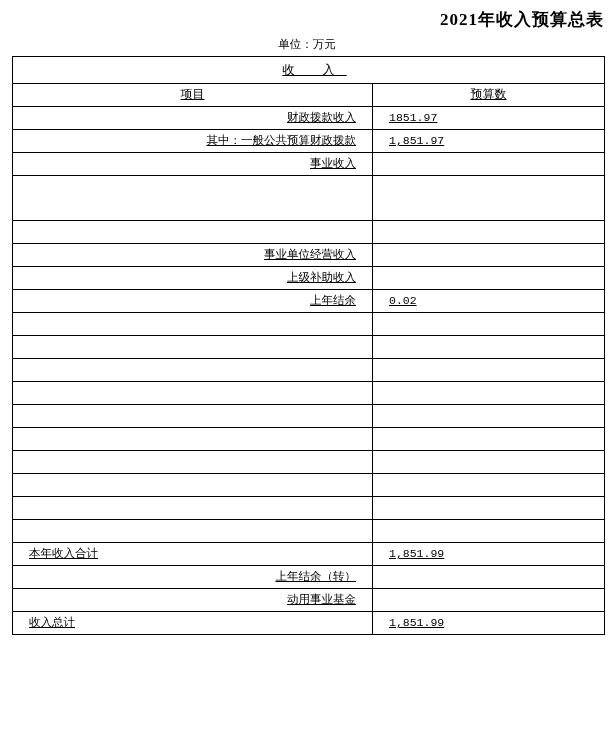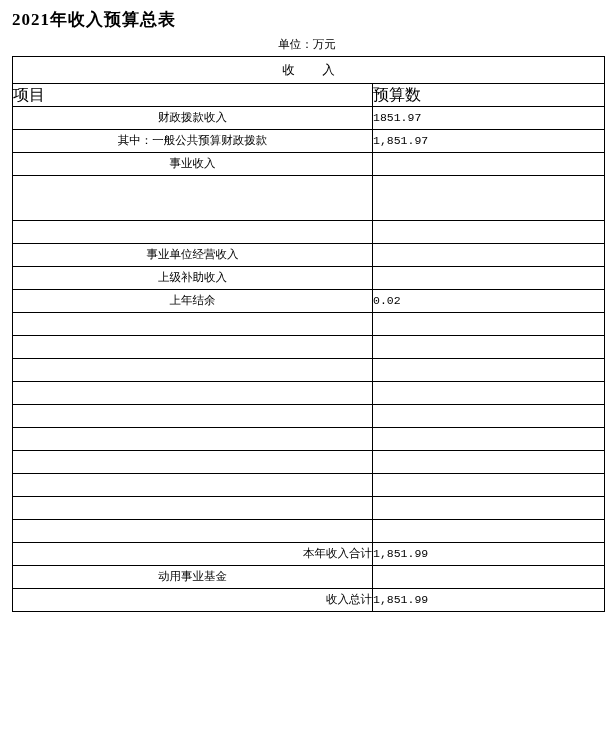--- a/index.html
+++ b/index.html
@@ -16,21 +16,21 @@
     overflow: hidden;
   }
   .page {
     width: 616px;
     height: 749px;
     box-sizing: border-box;
     padding: 0 12px;
     position: relative;
   }
   .doc-title {
-    text-align: left;
+    text-align: right;
     font-family: "Liberation Serif", serif;
     font-size: 17px;
     font-weight: bold;
     letter-spacing: 1px;
     padding-top: 8px;
     padding-bottom: 6px;
   }
   .unit-line {
     text-align: center;
     font-size: 11.5px;
@@ -39,51 +39,52 @@
   }
   table.budget {
     border-collapse: collapse;
     width: 592px;
     table-layout: fixed;
     font-size: 11.5px;
   }
   table.budget td {
     border: 1px solid #000000;
     height: 22px;
-    padding: 0 0;
+    padding: 0 16px;
     vertical-align: middle;
     line-height: 1.15;
+    text-decoration: underline;
   }
   .sect-head {
     text-align: center;
     font-size: 12.5px;
     letter-spacing: 12px;
     text-indent: 12px;
     height: 26px !important;
   }
   .col-head {
-    text-align: left;
-    font-size: 16px;
+    text-align: center;
+    font-size: 12px;
     margin-left: 36px;
   }
   .item {
-    text-align: center;
+    text-align: right;
     white-space: nowrap;
   }
   .num {
     text-align: left;
     padding-right: 6px;
     font-family: "Liberation Mono", monospace;
     font-size: 11.5px;
   }
   .indent1 {
     padding-left: 32px;
   }
   .center {
-    text-align: right;
+    text-align: left;
   }
   .tall {
     height: 44px !important;
   }
 </style>
 </head>
 <body>
 
 <div class="page">
 
@@ -174,20 +175,24 @@
         </tr>
         <tr>
           <td class="item"></td>
           <td class="num"></td>
         </tr>
         <tr>
           <td class="center">本年收入合计</td>
           <td class="num">1,851.99</td>
         </tr>
         <tr>
+          <td class="item">上年结余（转）</td>
+          <td class="num"></td>
+        </tr>
+        <tr>
           <td class="item">动用事业基金</td>
           <td class="num"></td>
         </tr>
         <tr>
           <td class="center">收入总计</td>
           <td class="num">1,851.99</td>
         </tr>
       </tbody>
   </table>
 

